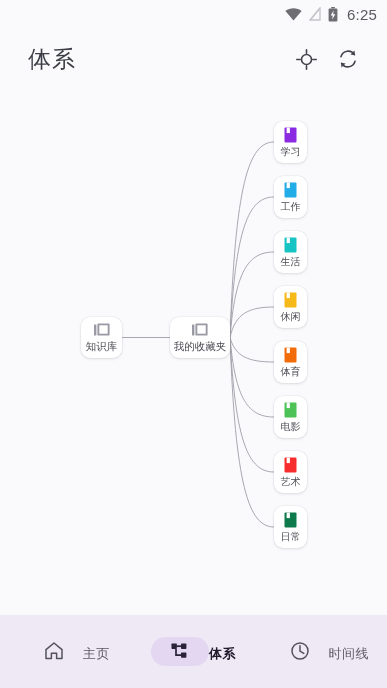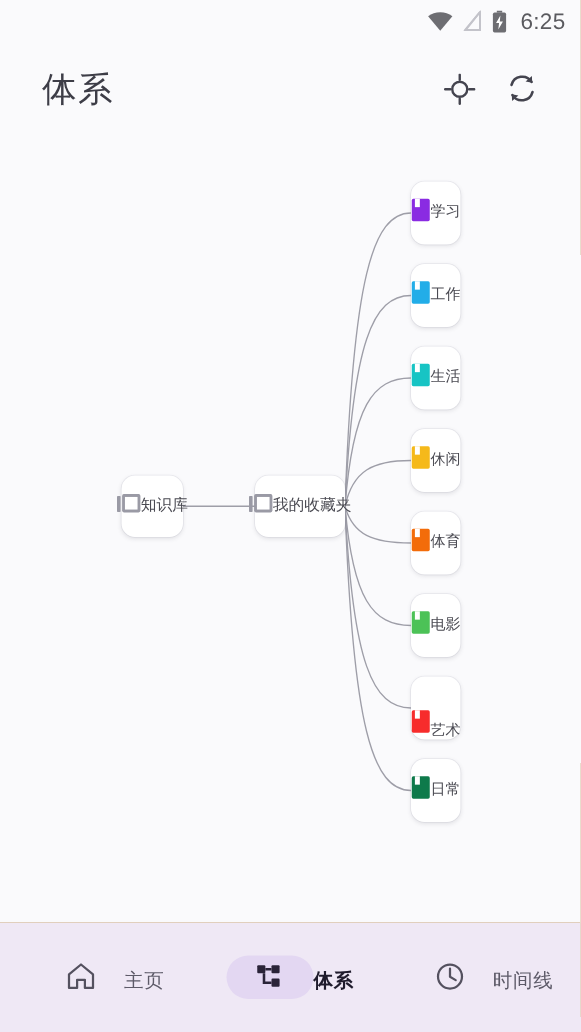--- a/index.html
+++ b/index.html
@@ -5,21 +5,21 @@
   * { box-sizing: border-box; margin: 0; padding: 0; }
   html, body {
     width: 387px; height: 688px;
     font-family: "Liberation Sans", "DejaVu Sans", sans-serif;
     background: #fafafc;
     overflow: hidden;
   }
   #app {
     position: relative;
     width: 387px; height: 688px;
-    background: #a16207;
+    background: #15803d;
     display: flex; flex-direction: column;
   }
 
   
   .statusbar {
     height: 28px;
     flex: 0 0 28px;
     display: flex;
     align-items: center;
     justify-content: flex-end;
@@ -70,21 +70,21 @@
     width: 387px; height: 502px;
     pointer-events: none;
   }
 
   .node {
     position: absolute;
     background: #ffffff;
     border-radius: 9px;
     box-shadow: 0 1px 3px rgba(60,60,80,.13), 0 0 0 .5px rgba(160,160,180,.16);
     display: flex;
-    flex-direction: row;
+    flex-direction: column;
     align-items: center;
     justify-content: center;
     cursor: pointer;
   }
   .node .nlabel {
     font-size: 10.5px;
     color: #4a4a52;
     line-height: 1;
     white-space: nowrap;
   }
@@ -243,21 +243,21 @@
             </svg></span>
           <span class="nlabel">体育</span>
         </div>
         <div class="node child" style="left: 274px; top: 306px;">
           <span class="nicon"><svg width="13" height="16" viewBox="0 0 13 16">
               <rect x="0.5" y="0.5" width="12" height="15" rx="1.1" fill="#4CC257"></rect>
               <rect x="2.6" y="0.5" width="3.3" height="5.6" fill="#ffffff"></rect>
             </svg></span>
           <span class="nlabel">电影</span>
         </div>
-        <div class="node child" style="left: 274px; top: 361px; align-items: flex-end;">
+        <div class="node child" style="left: 274px; top: 361px;">
           <span class="nicon"><svg width="13" height="16" viewBox="0 0 13 16">
               <rect x="0.5" y="0.5" width="12" height="15" rx="1.1" fill="#F72C2C"></rect>
               <rect x="2.6" y="0.5" width="3.3" height="5.6" fill="#ffffff"></rect>
             </svg></span>
           <span class="nlabel">艺术</span>
         </div>
         <div class="node child" style="left: 274px; top: 416px;">
           <span class="nicon"><svg width="13" height="16" viewBox="0 0 13 16">
               <rect x="0.5" y="0.5" width="12" height="15" rx="1.1" fill="#0E7A4B"></rect>
               <rect x="2.6" y="0.5" width="3.3" height="5.6" fill="#ffffff"></rect>

